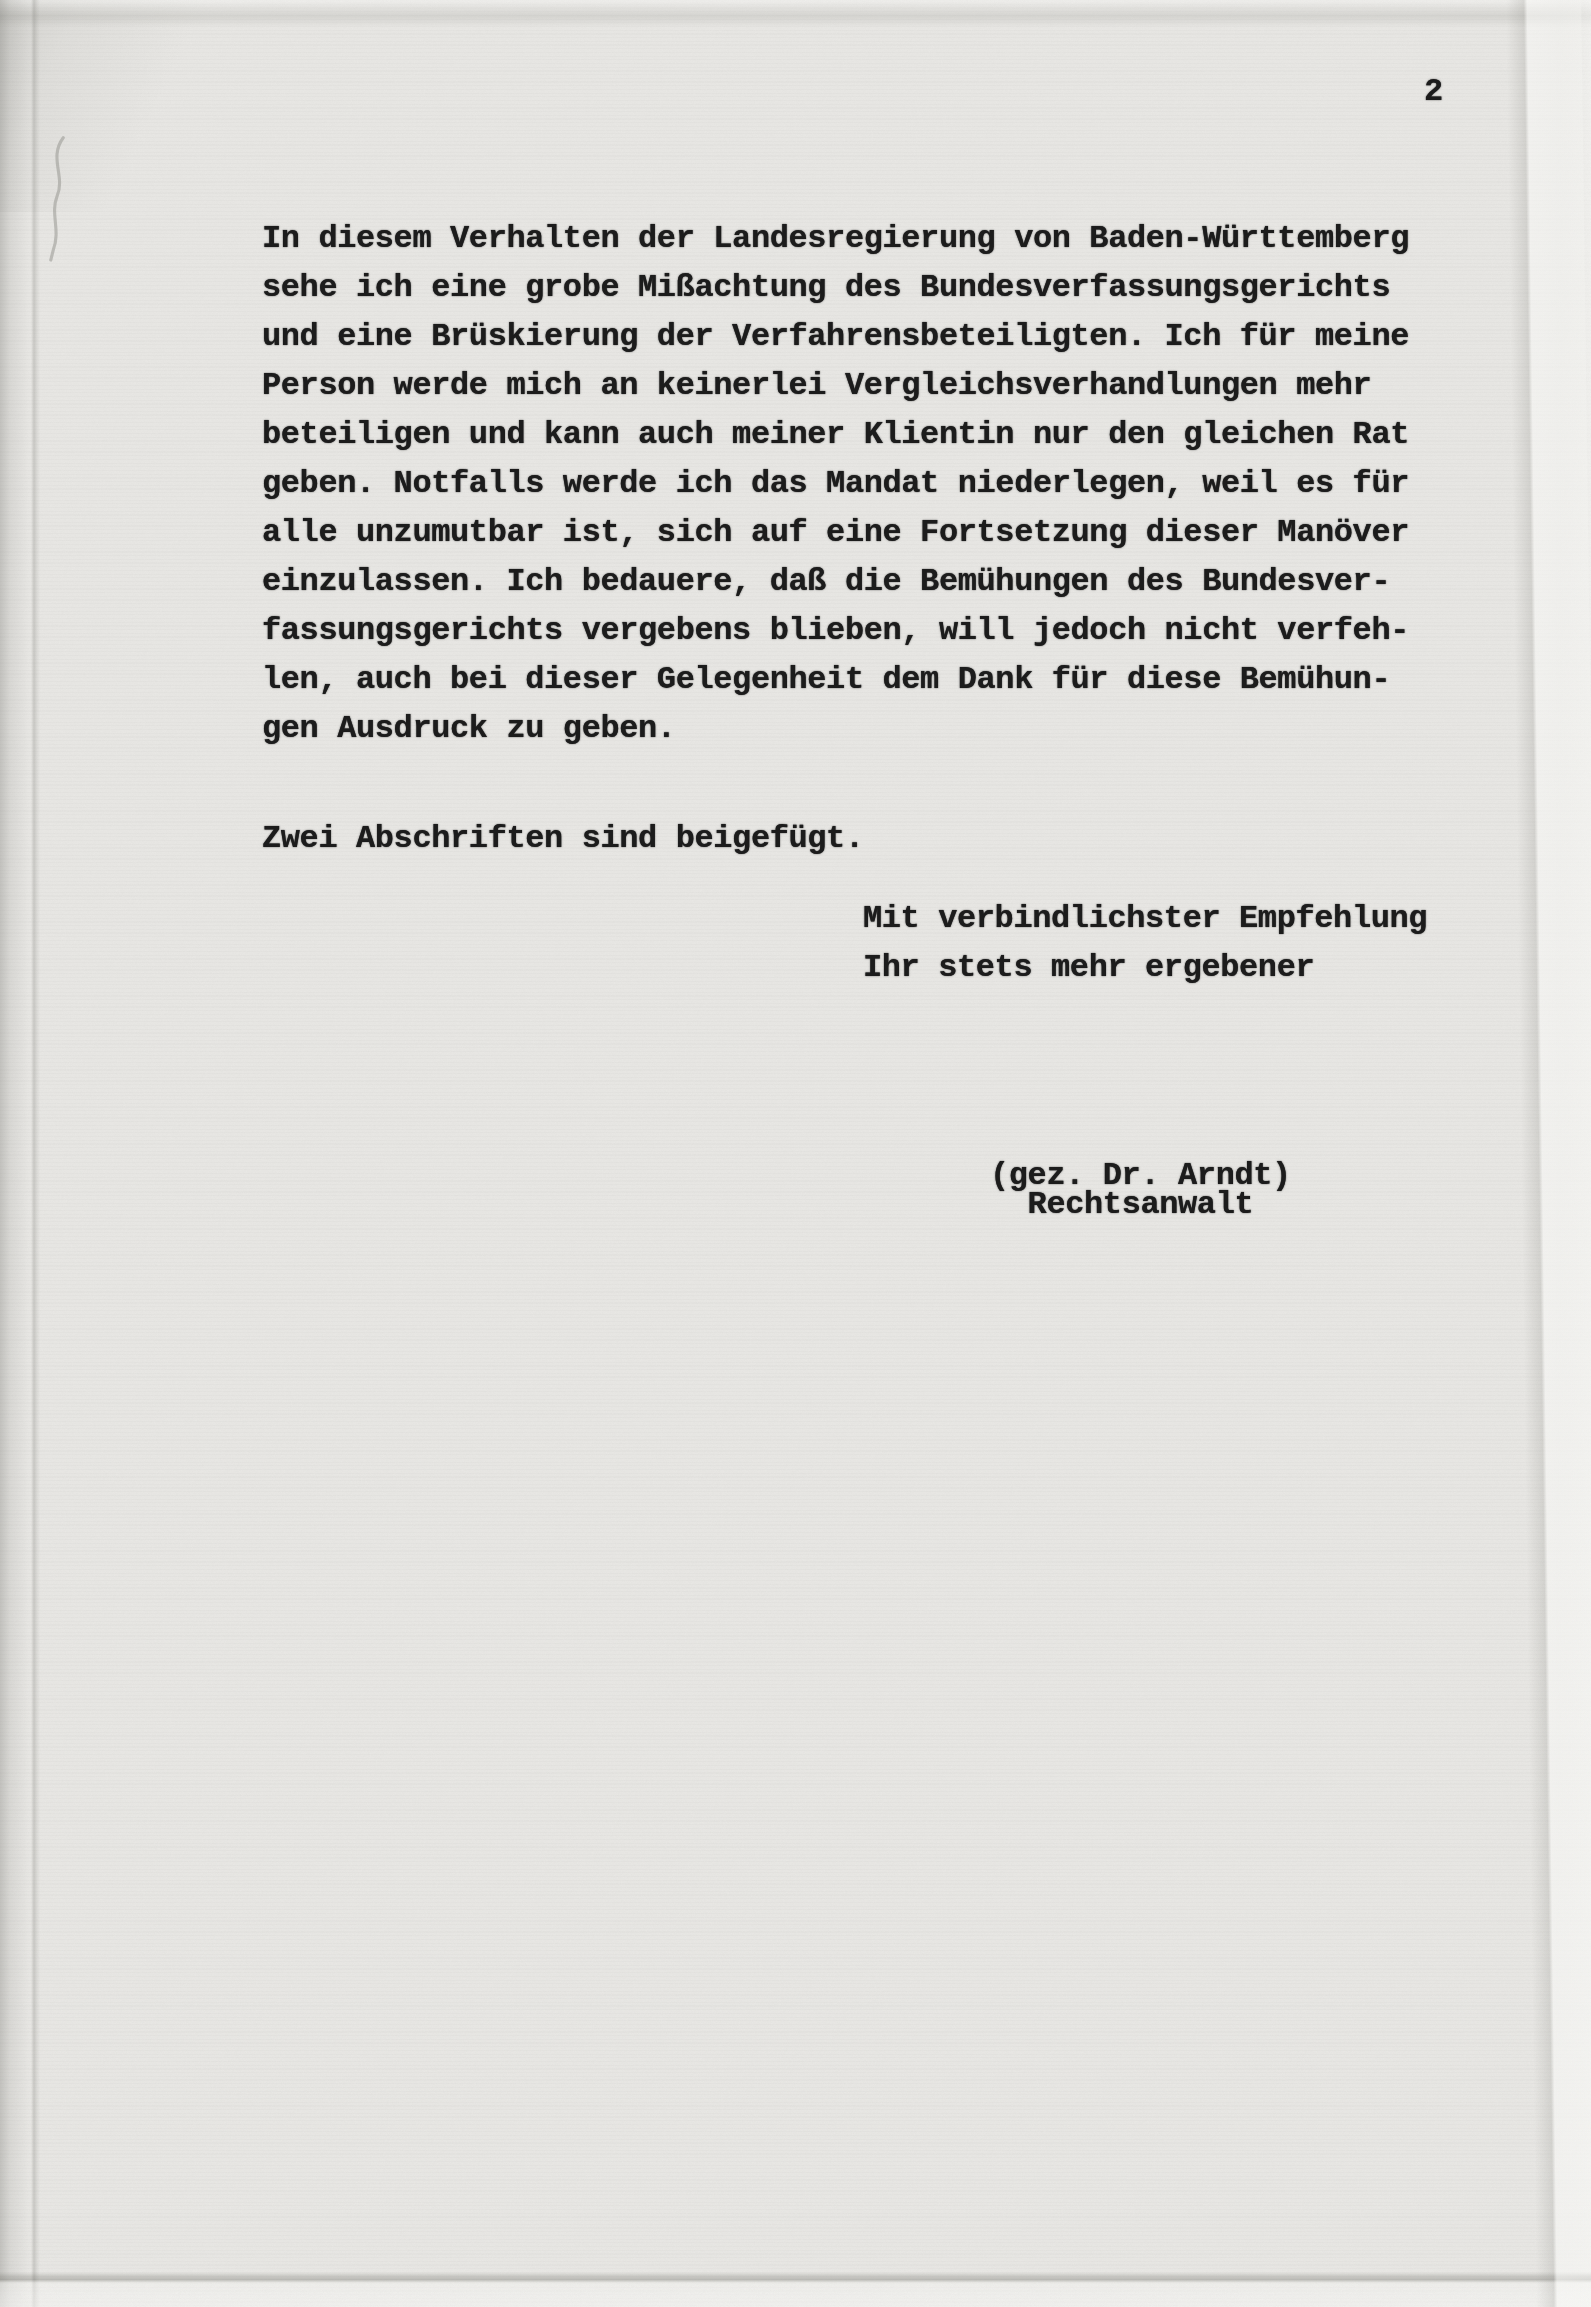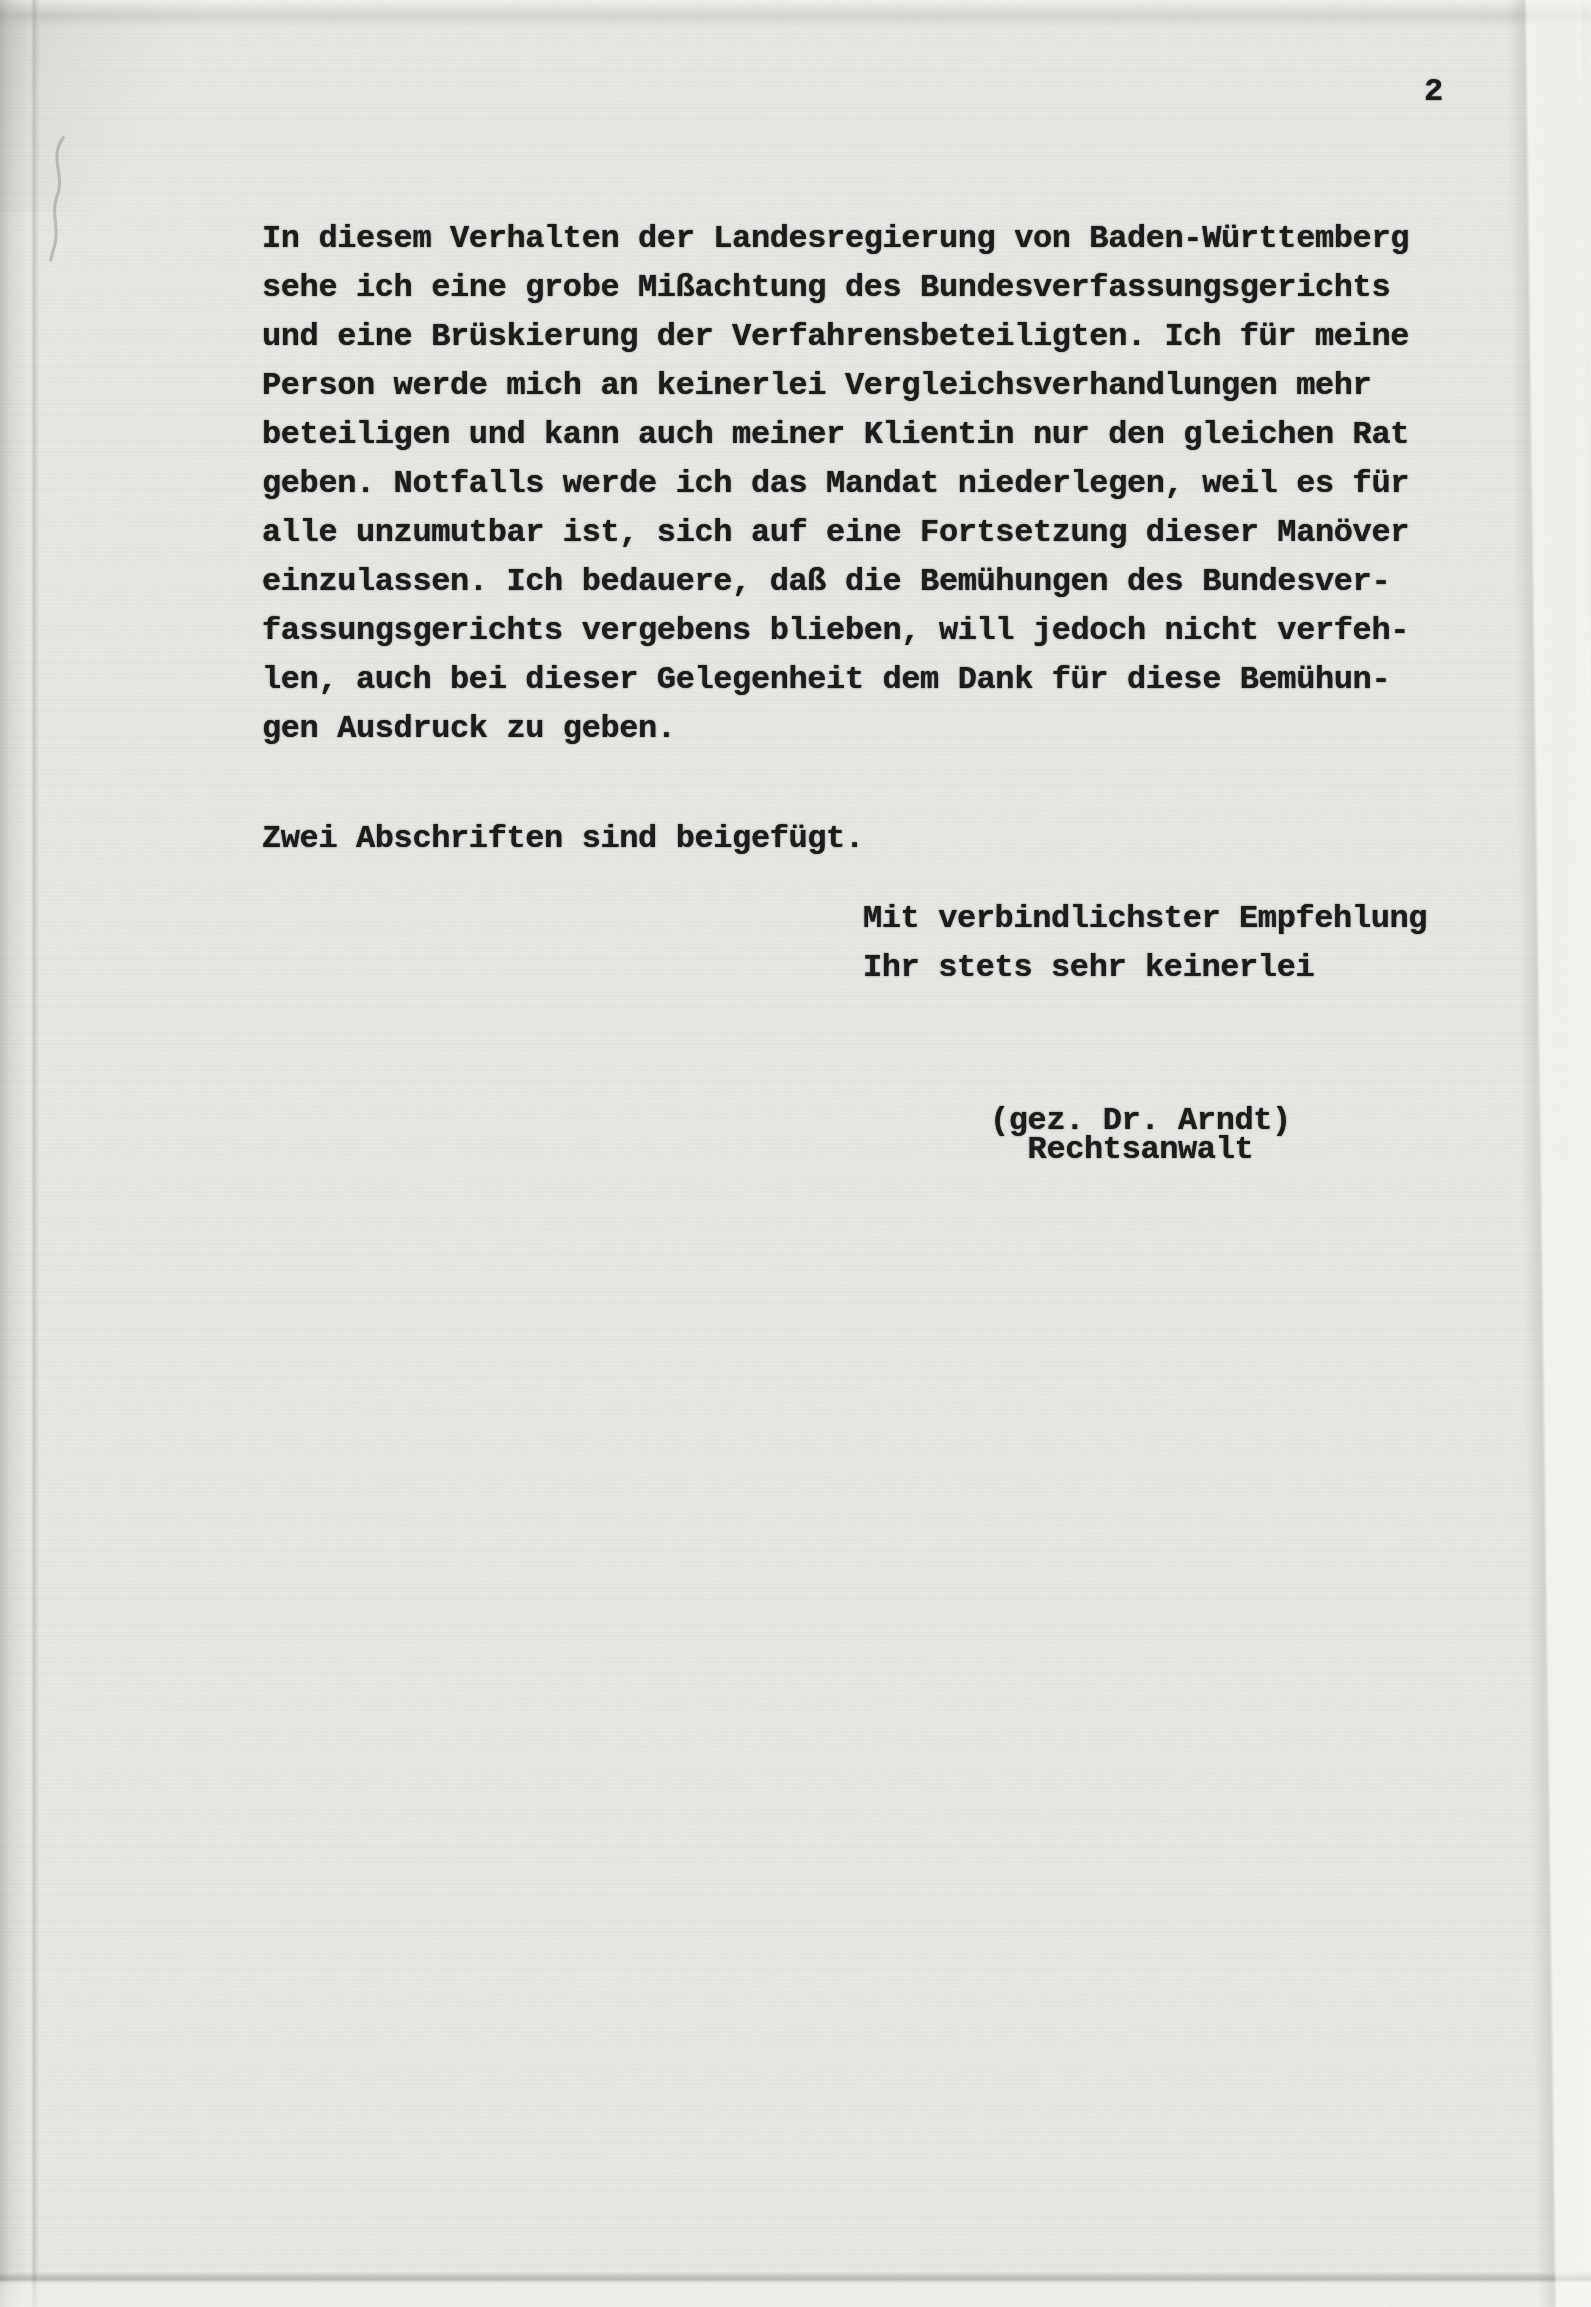--- a/index.html
+++ b/index.html
@@ -55,21 +55,21 @@
     font-size: 32px;
     letter-spacing: -0.4px;
     line-height: 49px;
     white-space: pre-wrap;
     text-shadow: 0 0 1px rgba(24,24,24,0.85), 0 0 2.5px rgba(24,24,24,0.28);
   }
   .page-number   { left: 1424px; top: 67px;  }
   .body-par      { left: 262px;  top: 214px;  width: 1253px; }
   .enclosure     { left: 262px;  top: 769px; width: 1253px; margin-top: 45px; }
   .closing       { left: 863px; top: 894px; width: 661px; }
-  .signature     { left: 990px; top: 1106px; width: 561px; line-height: 29px; }
+  .signature     { left: 990px; top: 1161px; width: 561px; line-height: 29px; }
 </style>
 </head>
 <body>
 
 <div class="scan">
 
   <svg class="grain" width="1592" height="2307" xmlns="http://www.w3.org/2000/svg" viewBox="0 0 2553 3700">
     <filter id="grainF" x="0" y="0" width="100%" height="100%">
       <feTurbulence type="fractalNoise" baseFrequency="0.82" numOctaves="2" seed="11" stitchTiles="stitch"></feTurbulence>
       <feColorMatrix type="matrix" values="0 0 0 0 0.42  0 0 0 0 0.42  0 0 0 0 0.40  0 0 0 0.095 0"></feColorMatrix>
@@ -93,19 +93,19 @@
 geben. Notfalls werde ich das Mandat niederlegen, weil es für
 alle unzumutbar ist, sich auf eine Fortsetzung dieser Manöver
 einzulassen. Ich bedauere, daß die Bemühungen des Bundesver-
 fassungsgerichts vergebens blieben, will jedoch nicht verfeh-
 len, auch bei dieser Gelegenheit dem Dank für diese Bemühun-
 gen Ausdruck zu geben.</div>
 
   <div class="typed enclosure">Zwei Abschriften sind beigefügt.</div>
 
   <div class="typed closing">Mit verbindlichster Empfehlung
-Ihr stets sehr keinerlei</div>
+Ihr stets mehr ergebener</div>
 
   <div class="typed signature">(gez. Dr. Arndt)
   Rechtsanwalt</div>
 
 </div>
 
 
 </body></html>

